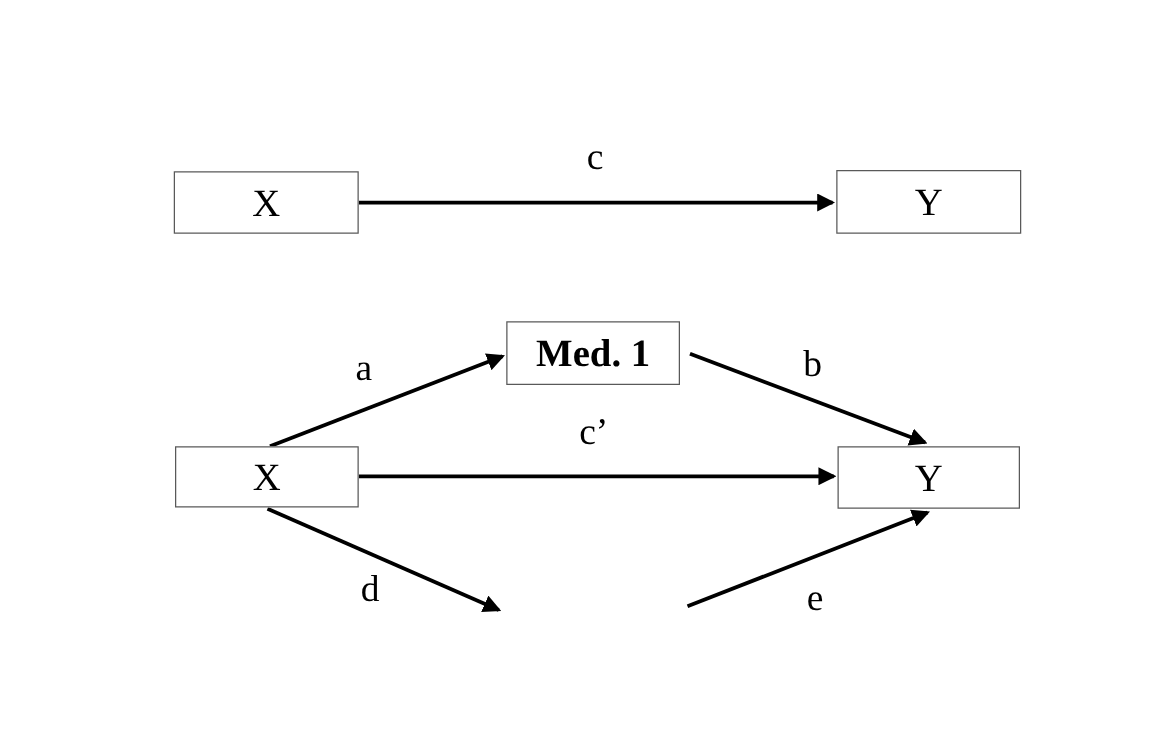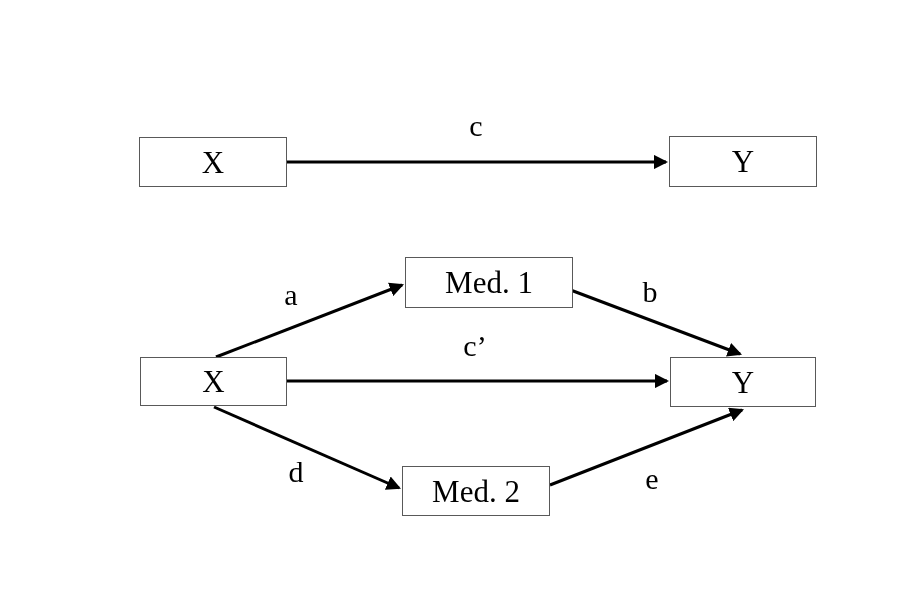--- a/index.html
+++ b/index.html
@@ -67,28 +67,25 @@
 
   <div class="node" id="node-top-x" style="left: 139px; top: 137px; width: 148px; height: 50px; border-color: rgb(89, 89, 89); background: rgb(255, 255, 255);">
     <span>X</span>
   </div>
   <div class="node" id="node-top-y" style="left: 669px; top: 136px; width: 148px; height: 51px; border-color: rgb(89, 89, 89); background: rgb(255, 255, 255);">
     <span>Y</span>
   </div>
   <div class="node" id="node-bottom-x" style="left: 140px; top: 357px; width: 147px; height: 49px; border-color: rgb(89, 89, 89); background: rgb(255, 255, 255);">
     <span>X</span>
   </div>
-  <div class="node" id="node-med1" style="left: 405px; top: 257px; width: 168px; height: 51px; border-color: rgb(89, 89, 89); background: rgb(255, 255, 255);">
+  <div class="node" id="node-med1" style="left: 405px; top: 257px; width: 139px; height: 51px; border-color: rgb(89, 89, 89); background: rgb(255, 255, 255); font-weight: bold;">
     <span>Med. 1</span>
   </div>
   <div class="node" id="node-bottom-y" style="left: 670px; top: 357px; width: 146px; height: 50px; border-color: rgb(89, 89, 89); background: rgb(255, 255, 255);">
     <span>Y</span>
-  </div>
-  <div class="node" id="node-med2" style="left: 402px; top: 466px; width: 148px; height: 50px; border-color: rgb(89, 89, 89); background: rgb(255, 255, 255);">
-    <span>Med. 2</span>
   </div>
 
   <span class="edge-label" id="label-c" style="left: 476px; top: 126px;">c</span>
   <span class="edge-label" id="label-a" style="left: 291px; top: 295px;">a</span>
   <span class="edge-label" id="label-b" style="left: 650px; top: 292px;">b</span>
   <span class="edge-label" id="label-cprime" style="left: 475px; top: 346px;">c’</span>
   <span class="edge-label" id="label-d" style="left: 296px; top: 472px;">d</span>
   <span class="edge-label" id="label-e" style="left: 652px; top: 479px;">e</span>
 
 </div>

